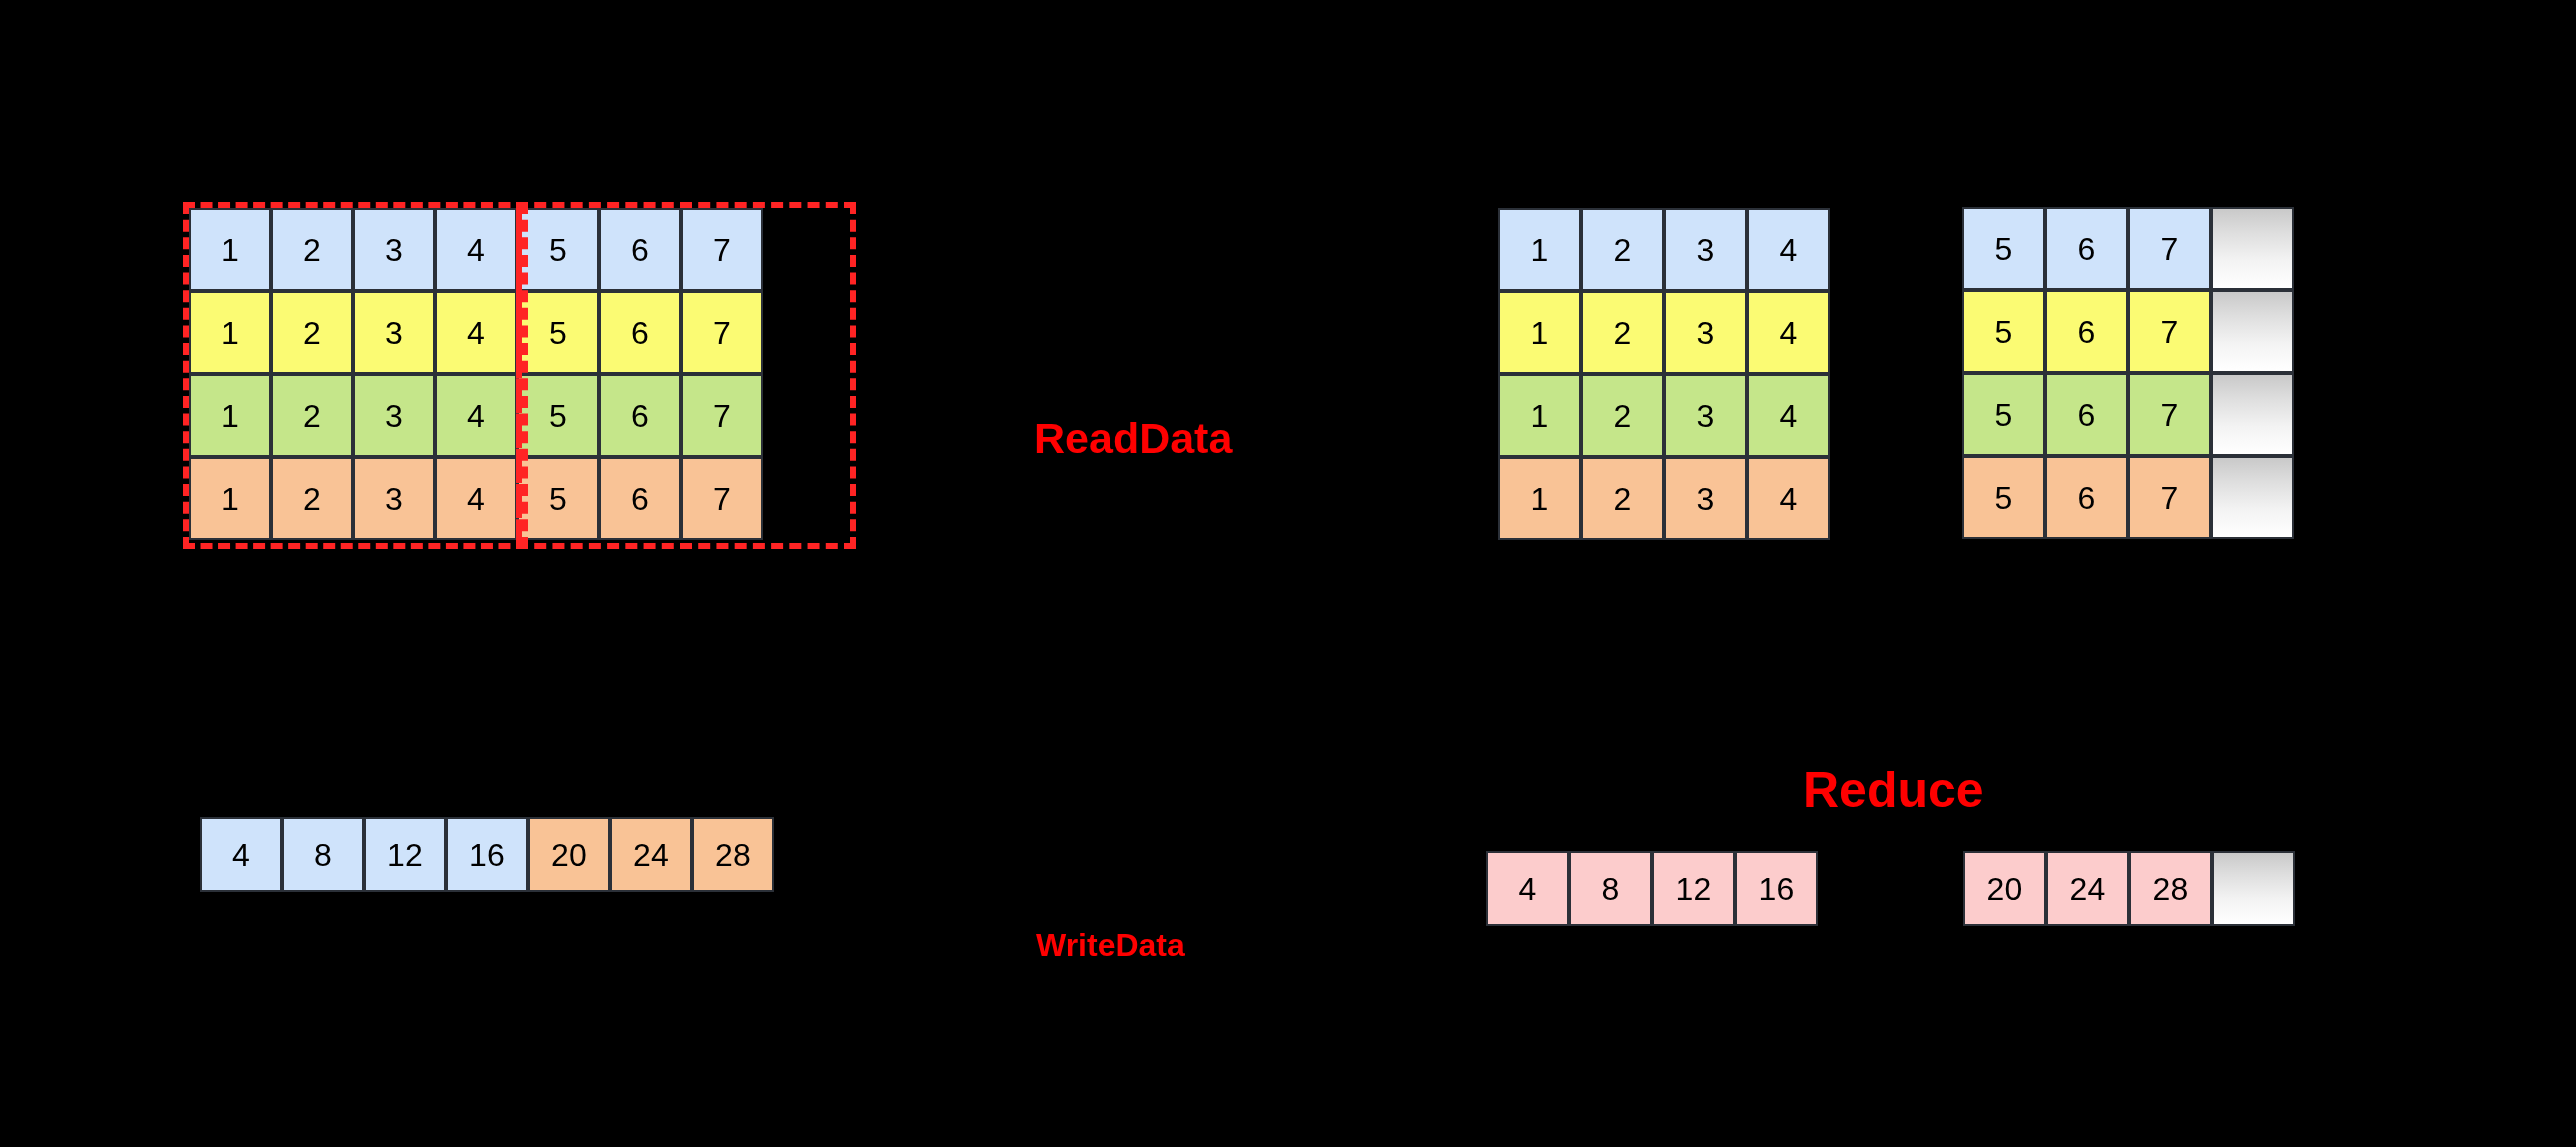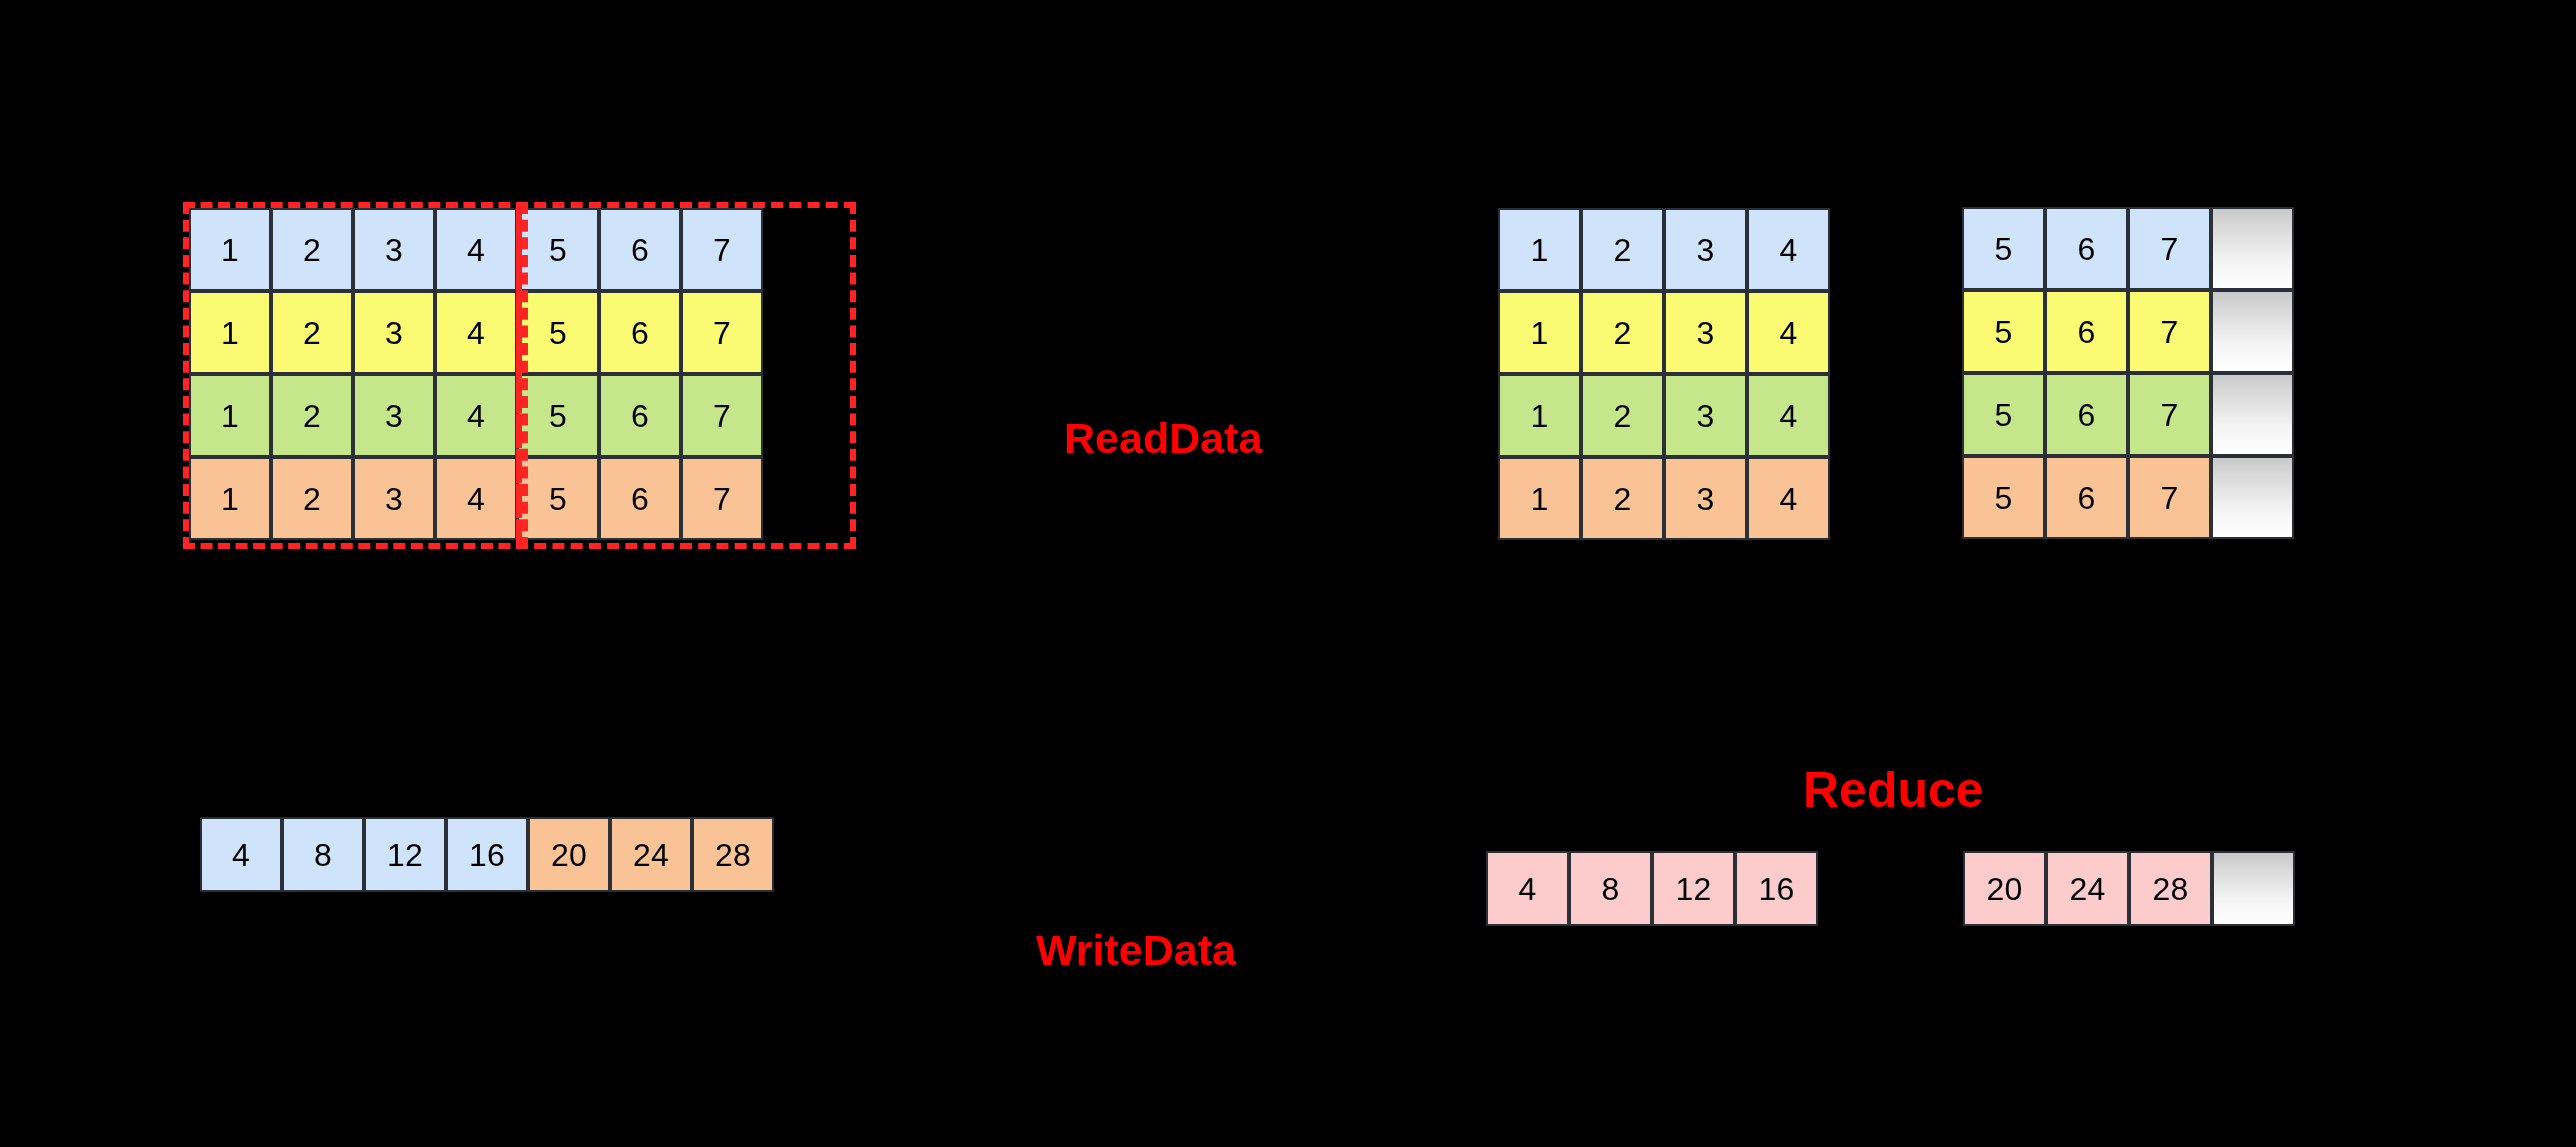--- a/index.html
+++ b/index.html
@@ -130,21 +130,21 @@
         <div class="cell matrix-cell fill-orange">7</div>
       </div>
     </div>
 
   <div class="dashed-box" style="left:183px; top:202px; width:345px; height:347px;"></div>
 
   <div class="dashed-box" style="left:516px; top:202px; width:340px; height:347px;"></div>
 
   <div class="red-divider" style="left:516px; top:205px; width:6.2px; height:341px;"></div>
 
-  <div class="red-label" style="left:1064px; top:417px; font-size:43px;">ReadData</div>
+  <div class="red-label" style="left:1034px; top:417px; font-size:43px;">ReadData</div>
 
   <div class="grid" id="read-matrix-a" style="left:1498px; top:208px;">
       <div class="grid-row">
         <div class="cell matrix-cell-sm fill-blue">1</div>
         <div class="cell matrix-cell-sm fill-blue">2</div>
         <div class="cell matrix-cell-sm fill-blue">3</div>
         <div class="cell matrix-cell-sm fill-blue">4</div>
       </div>
       <div class="grid-row">
         <div class="cell matrix-cell-sm fill-yellow">1</div>
@@ -188,21 +188,21 @@
       <div class="grid-row">
         <div class="cell matrix-cell-sm fill-orange">5</div>
         <div class="cell matrix-cell-sm fill-orange">6</div>
         <div class="cell matrix-cell-sm fill-orange">7</div>
         <div class="cell matrix-cell-sm fill-grad"></div>
       </div>
     </div>
 
   <div class="red-label" style="left:1803px; top:765px; font-size:50px;">Reduce</div>
 
-  <div class="red-label" style="left:1036px; top:929px; font-size:43px;">WriteData</div>
+  <div class="red-label" style="left:1036px; top:929px; font-size:32px;">WriteData</div>
 
   <div class="grid" id="result-vector" style="left:200px; top:817px;">
       <div class="grid-row">
         <div class="cell vec-cell fill-blue">4</div>
         <div class="cell vec-cell fill-blue">8</div>
         <div class="cell vec-cell fill-blue">12</div>
         <div class="cell vec-cell fill-blue">16</div>
         <div class="cell vec-cell fill-orange">20</div>
         <div class="cell vec-cell fill-orange">24</div>
         <div class="cell vec-cell fill-orange">28</div>

